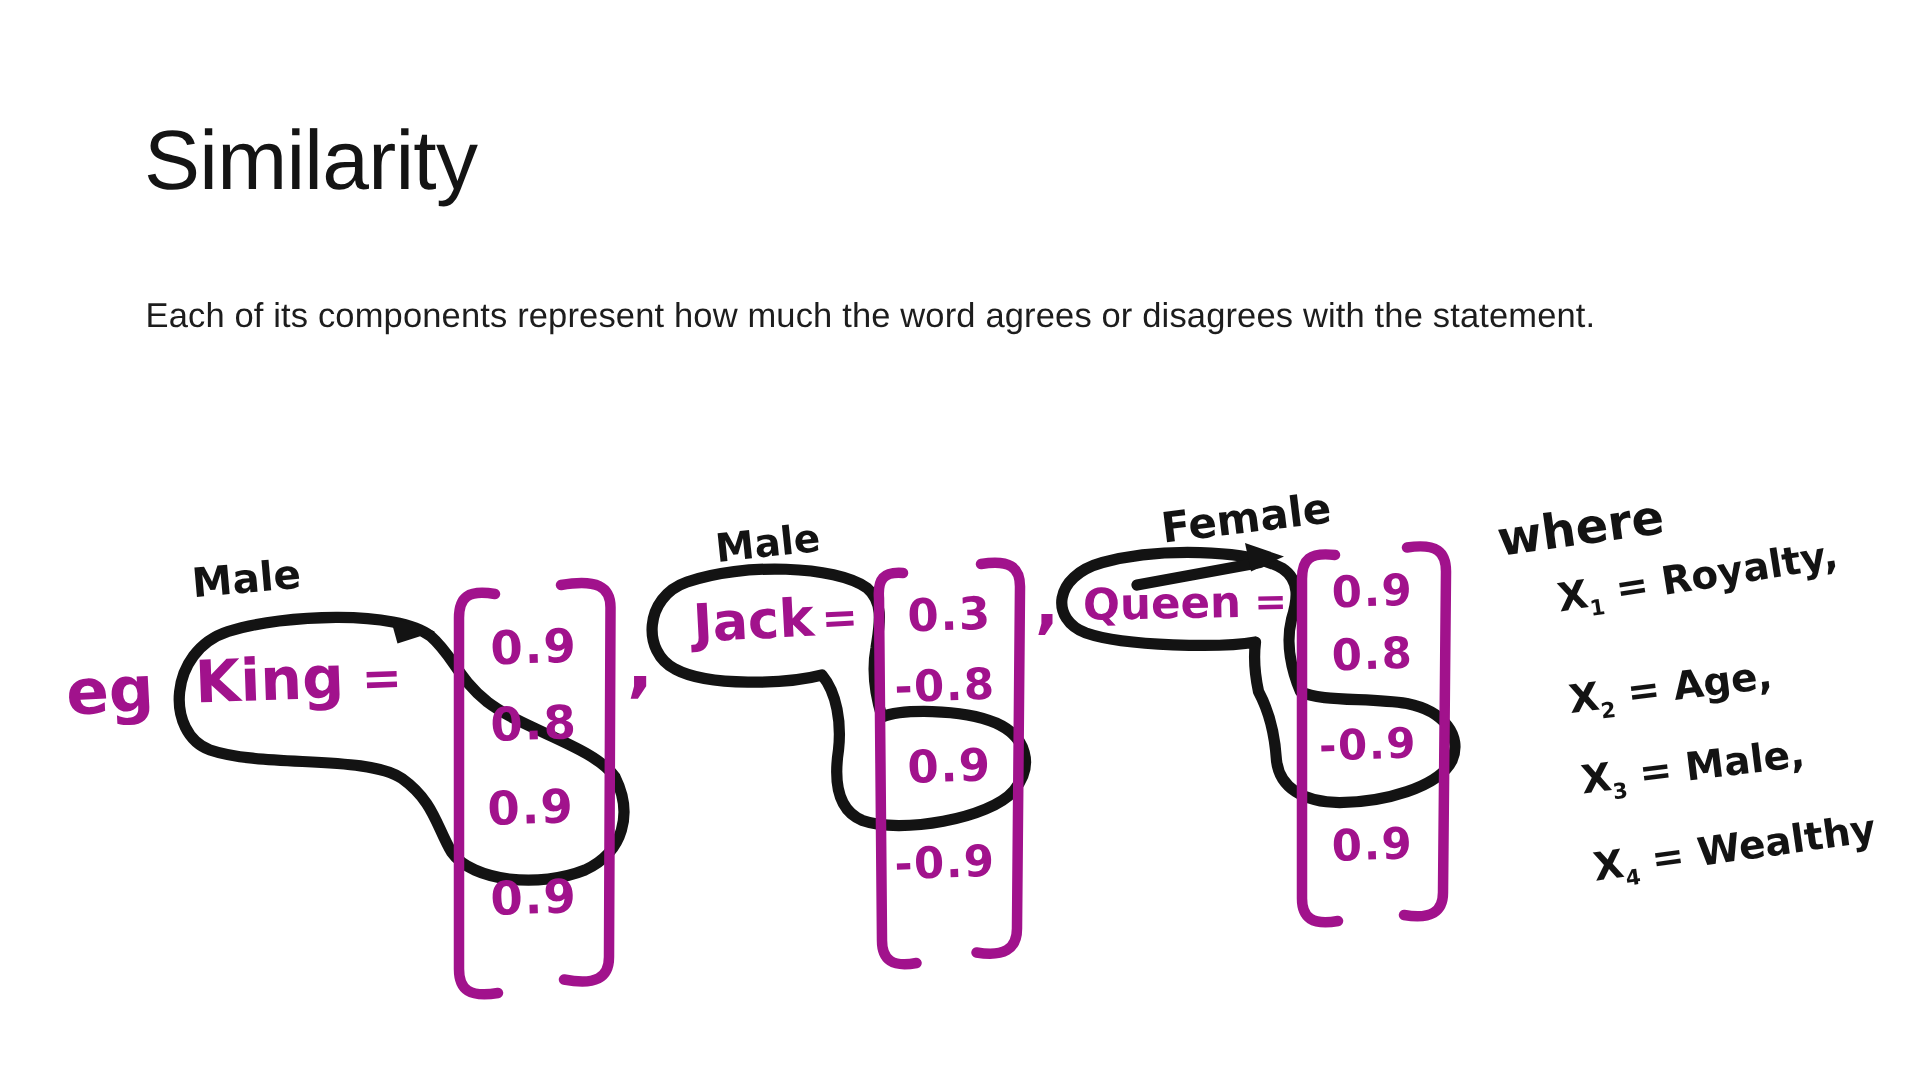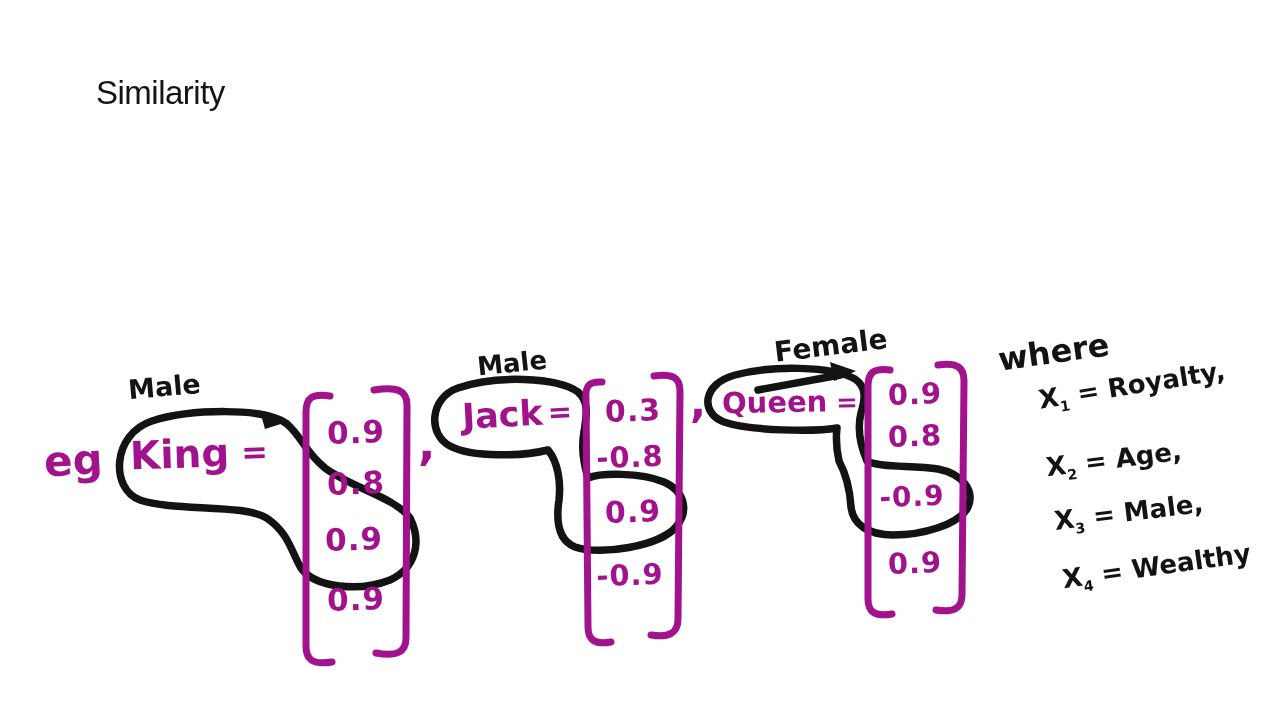--- a/index.html
+++ b/index.html
@@ -1,21 +1,21 @@
 <!DOCTYPE html>
 <html><head>
 <meta charset="utf-8">
 <style>
   html,body{margin:0;padding:0;background:#fff;}
   .slide{
     position:relative;width:1280px;height:720px;background:#ffffff;
     overflow:hidden;font-family:"Liberation Sans", sans-serif;color:#161616;
   }
   .title{
-    position:absolute;left:96px;top:74px;font-size:33px;font-weight:400;
+    position:absolute;left:96px;top:74px;font-size:56px;font-weight:400;
     letter-spacing:-0.5px;color:#141414;margin:0;
   }
   .body-text{
     position:absolute;left:97px;margin:0;font-size:23px;color:#1d1d1d;
     letter-spacing:0.1px;
   }
   .line1{top:197px;}
   .line2{top:239px;}
   .ink-svg{position:absolute;left:0;top:0;width:1280px;height:720px;}
   .hand{
@@ -27,20 +27,21 @@
   .vec-name{display:flex;justify-content:space-between;align-items:center;}
   .vec-val{width:84px;text-align:center;letter-spacing:1px;}
   sub{font-size:0.55em;font-weight:bold;}
 </style>
 </head>
 <body>
 
 <div class="slide">
 
   <h1 class="title">Similarity</h1>
+  <p class="body-text line1">Each of its components represent how much the word agrees or disagrees with the statement.</p>
 
   <svg class="ink-svg" viewBox="0 0 1280 720" fill="none">
 
     <path d="M152,421 C190,409 265,407 287,424 C302,437 305,452 325,468 C350,487 396,498 410,518 C422,542 416,568 390,580 C360,592 315,588 301,568 C291,551 289,534 268,519 C245,503 175,512 140,500 C110,489 112,434 152,421 Z" stroke="#131313" stroke-width="7.5" stroke-linecap="round" stroke-linejoin="round"></path>
     <path d="M290,421 L260,411 L265,429 Z" fill="#131313"></path>
 
     <path d="M330,396 C312,393 306,398 306,412 L306,646 C306,660 313,665 332,662" stroke="#A1128C" stroke-width="7" stroke-linecap="round"></path>
     <path d="M374,390 C398,386 407,391 407,405 L406,638 C406,652 397,657 376,653" stroke="#A1128C" stroke-width="7" stroke-linecap="round"></path>
 
     <path d="M458,388 C495,375 557,377 578,392 C590,402 586,418 584,432 C581,448 584,465 588,478 C600,473 640,472 664,482 C684,491 690,510 676,527 C660,546 600,556 575,547 C558,540 556,520 559,500 C561,482 558,462 548,450 C525,456 472,458 450,446 C428,435 429,398 458,388 Z" stroke="#131313" stroke-width="7.5" stroke-linecap="round" stroke-linejoin="round"></path>

